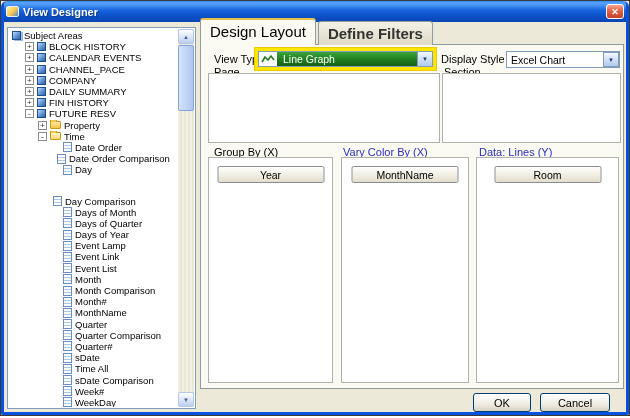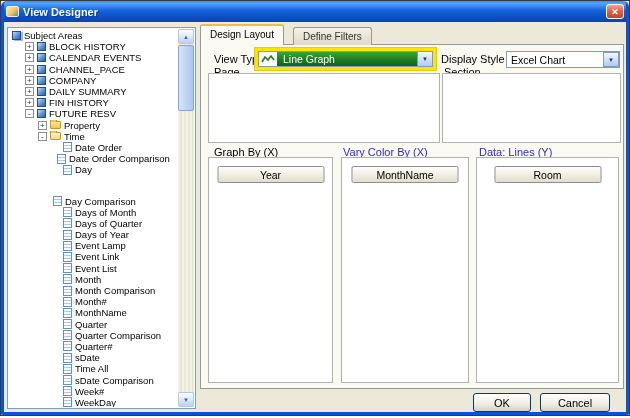--- a/index.html
+++ b/index.html
@@ -46,23 +46,23 @@
   .scroll-btn { position:absolute; left:0; right:0; height:15px; border:1px solid #B5C7E8; border-radius:2px;
     background:linear-gradient(180deg,#FDFEFF 0%,#D6E3F7 60%,#BCD0F0 100%);
     color:#4D6185; font-size:6px; display:flex; align-items:center; justify-content:center; cursor:pointer; }
   .scroll-up { top:0; }
   .scroll-down { bottom:0; }
   .scroll-thumb { position:absolute; left:0; right:0; top:16px; height:66px; border:1px solid #84A3DC; border-radius:2px;
     background:linear-gradient(90deg,#D6E4FA 0%,#ACC6F2 100%); cursor:pointer; }
 
   
   .tabs { position:absolute; left:196px; top:4px; height:19px; display:flex; align-items:flex-end; z-index:3; }
-  .tab { font-size:10px; padding:3px 9px 3px 9px; border:1px solid #919B9C; border-bottom:none; border-radius:3px 3px 0 0; cursor:pointer; }
+  .tab { font-size:15px; padding:3px 9px 3px 9px; border:1px solid #919B9C; border-bottom:none; border-radius:3px 3px 0 0; cursor:pointer; }
   .tab.active { background:#FBFAF2; padding-bottom:5px; position:relative; z-index:4; border-top:2px solid #E5C04A; }
-  .tab.inactive { background:linear-gradient(180deg,#F4F2E8,#DEDAC6); margin-left:9px; color:#333; }
+  .tab.inactive { background:linear-gradient(180deg,#F4F2E8,#DEDAC6); margin-left:2px; color:#333;font-weight:bold; }
 
   .tab-page { position:absolute; left:196px; top:22px; width:424px; height:345px; background:#FBFAF2; border:1px solid #919B9C; z-index:2; }
   .fg-label { position:absolute; font-size:11px; color:#000; }
   .fg-label.blue { color:#2B2BC8; }
 
   
   .vt-highlight { position:absolute; left:54px; top:3px; width:181px; height:22px; background:#FFE400; box-shadow:0 0 0 1px #E8CE00; }
   .combo-green { position:absolute; inset:3px; display:flex; }
   .cg-icon { width:19px; background:#fff; border:1px solid #7F9DB9; border-right:none; display:flex; align-items:center; justify-content:center; }
   .cg-text { flex:1; background:linear-gradient(180deg,#3BA43B 0%,#1E7D1E 55%,#166016 100%); color:#fff; font-size:10.5px;
@@ -327,21 +327,21 @@
             <span>▼</span>
           </span>
         </div>
 
         <span class="fg-label" style="left:13px; top:21px;">Page</span>
         <div class="zone-box page-box"></div>
 
         <span class="fg-label" style="left:243px; top:21px;">Section</span>
         <div class="zone-box section-box"></div>
 
-        <span class="fg-label" style="left:13px; top:101px;">Graph By (X)</span>
+        <span class="fg-label" style="left:13px; top:101px;">Group By (X)</span>
         <span class="fg-label blue" style="left:142px; top:101px;">Vary Color By (X)</span>
         <span class="fg-label blue" style="left:278px; top:101px;">Data: Lines (Y)</span>
 
         <div class="zone-box col-box-1">
           <div class="col-btn">Year</div>
         </div>
         <div class="zone-box col-box-2">
           <div class="col-btn">MonthName</div>
         </div>
         <div class="zone-box col-box-3">

